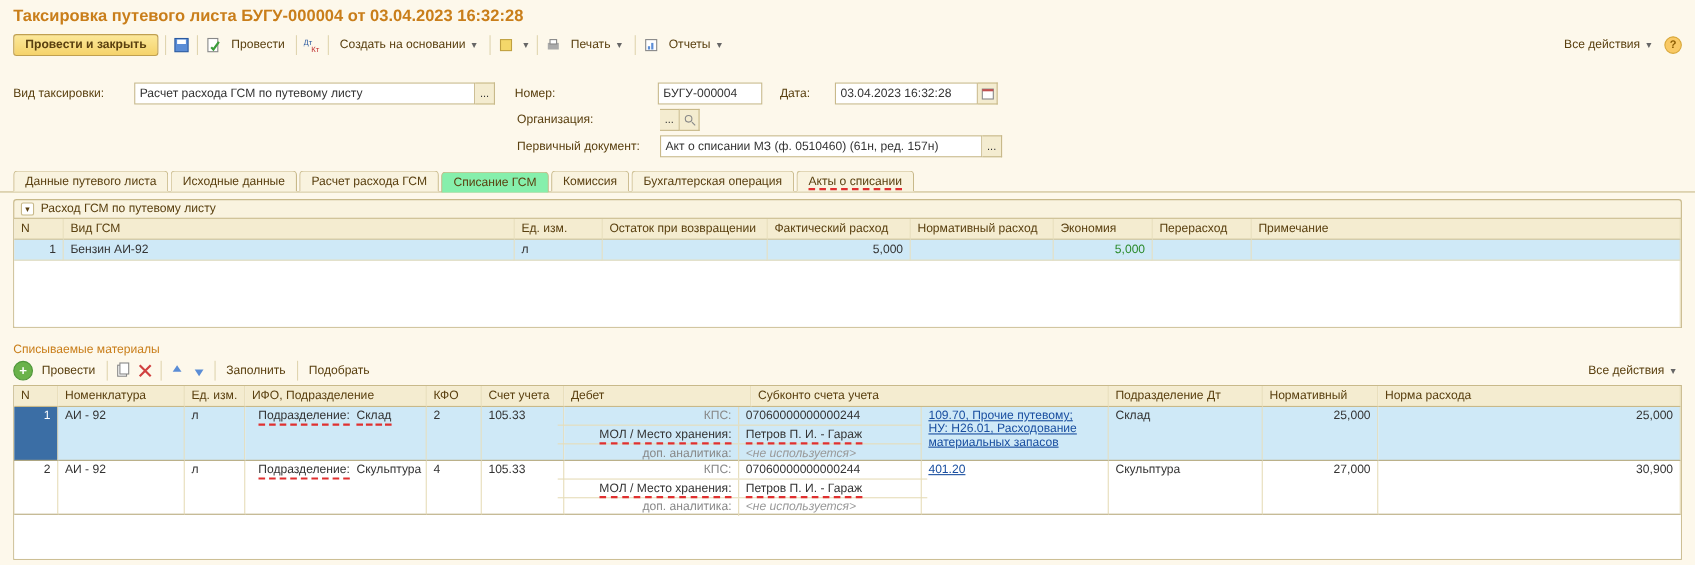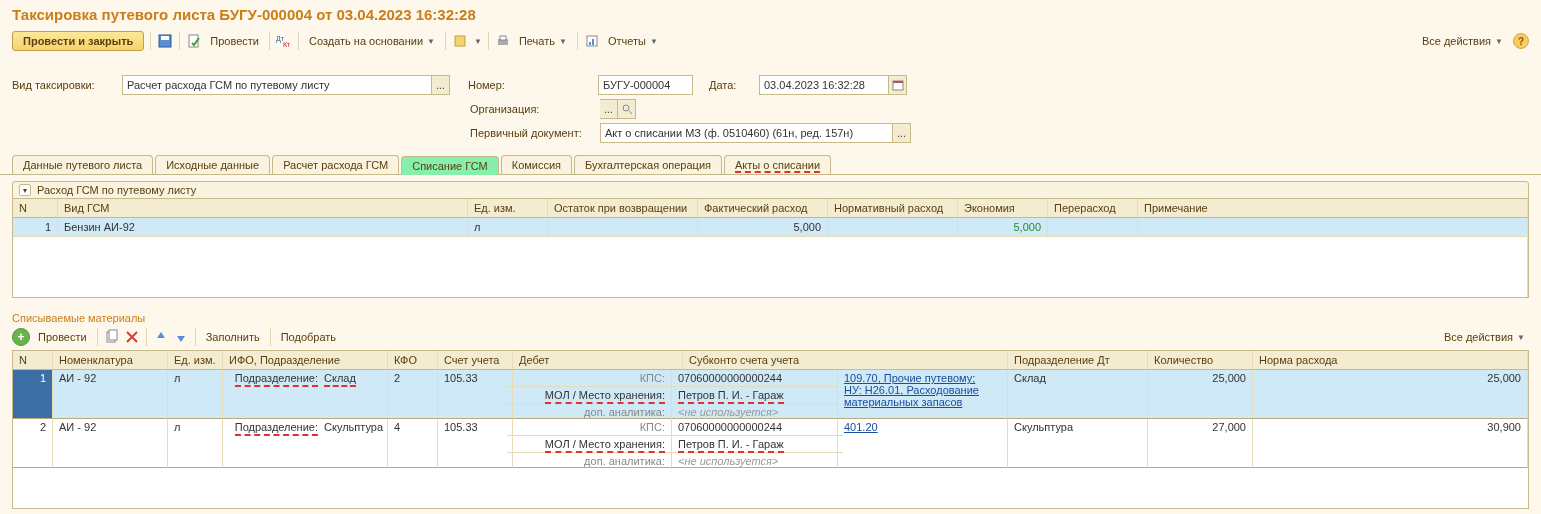--- a/index.html
+++ b/index.html
@@ -456,21 +456,21 @@
   <div class="g2head">
     <div class="g2c" style="width:40px">N</div>
     <div class="g2c" style="width:115px">Номенклатура</div>
     <div class="g2c" style="width:55px">Ед. изм.</div>
     <div class="g2c" style="width:165px">ИФО, Подразделение</div>
     <div class="g2c" style="width:50px">КФО</div>
     <div class="g2c" style="width:75px">Счет учета</div>
     <div class="g2c" style="width:170px">Дебет</div>
     <div class="g2c" style="width:325px">Субконто счета учета</div>
     <div class="g2c" style="width:140px">Подразделение Дт</div>
-    <div class="g2c" style="width:105px">Количество</div>
+    <div class="g2c" style="width:105px">Нормативный</div>
     <div class="g2c" style="flex:1">Норма расхода</div>
   </div>
 
   <div class="g2row sel bordered">
     <div class="g2c rownum" style="width:40px">1</div>
     <div class="g2c" style="width:115px">АИ - 92</div>
     <div class="g2c" style="width:55px">л</div>
     <div class="g2c" style="width:165px">
       <div class="ifo-cell">
         <div class="ifo-label"><span>Подразделение:</span></div>

